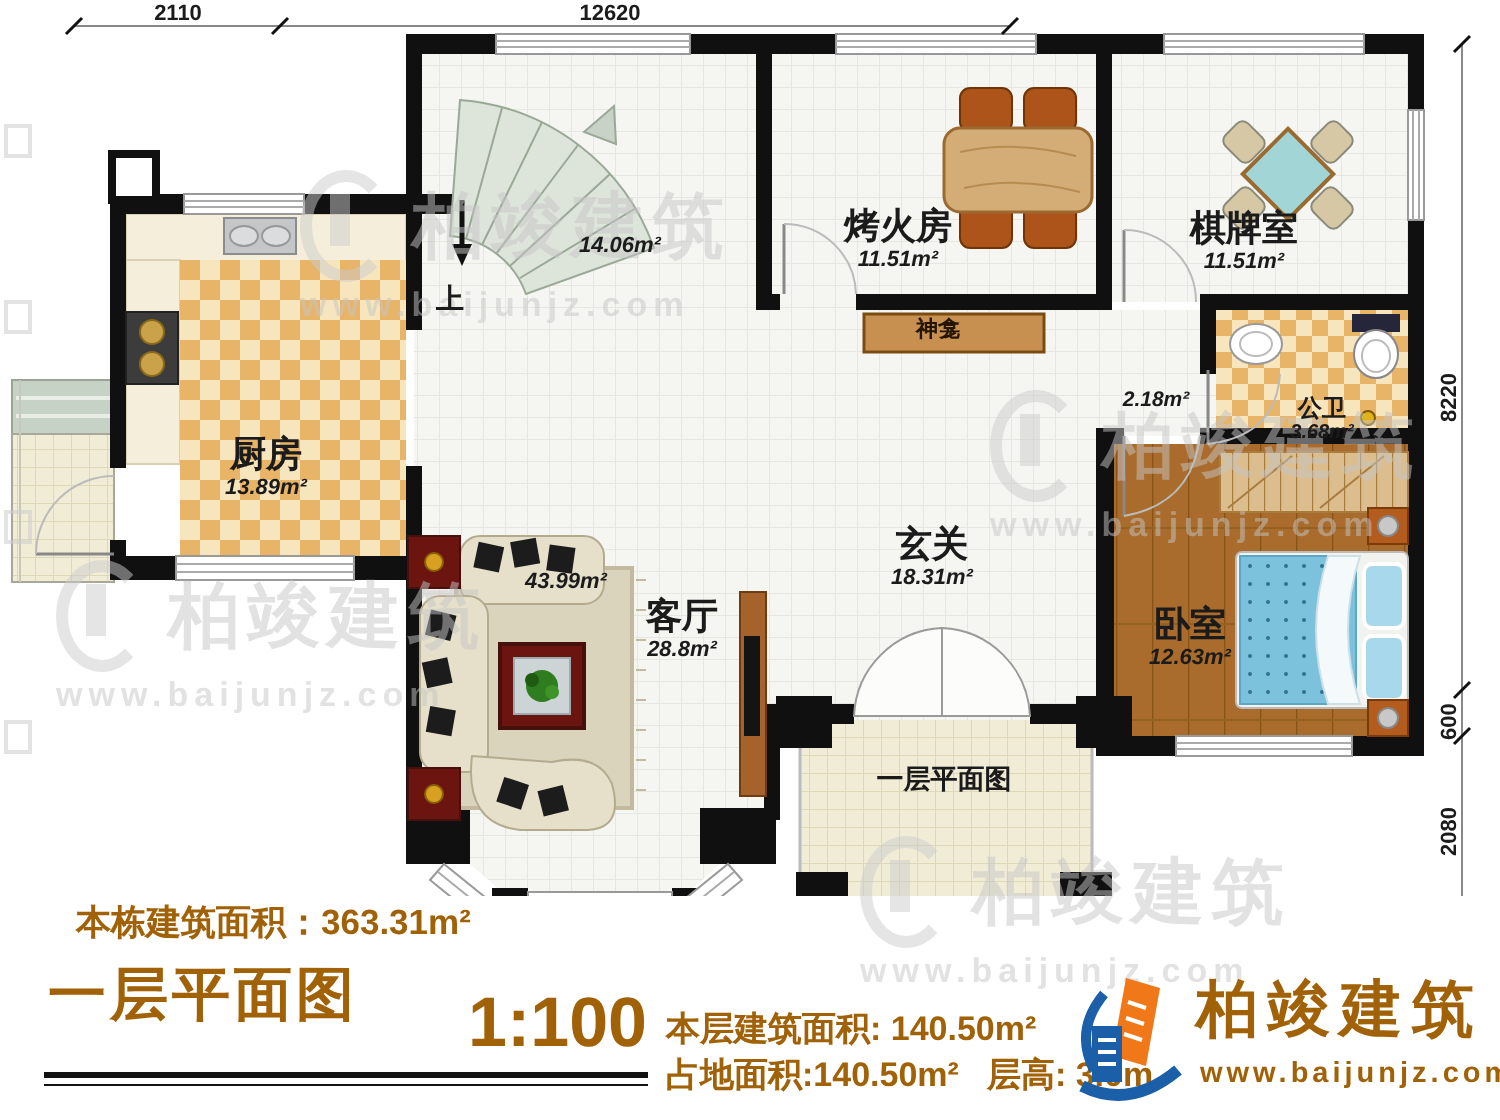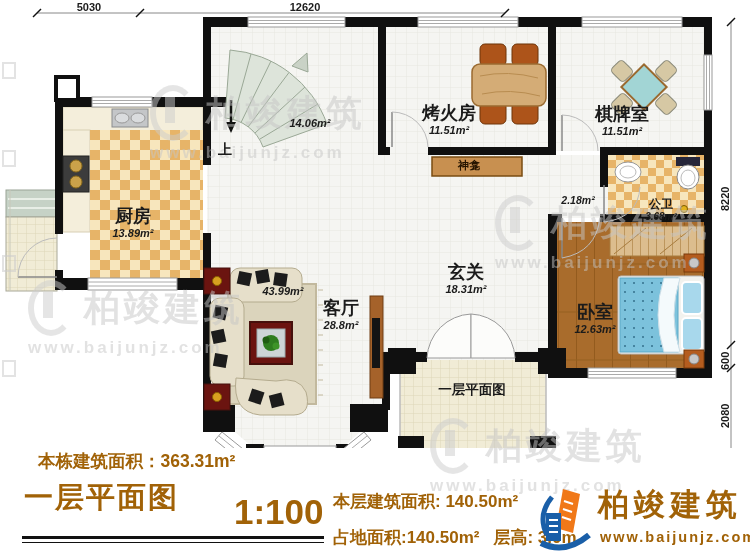--- a/index.html
+++ b/index.html
@@ -21,21 +21,21 @@
   .wm-url{font-size:17px;font-weight:bold;letter-spacing:3px;margin-top:2px;white-space:nowrap;}
   .edge-mark{position:absolute;left:2px;width:10px;height:13px;border:2px solid #cccccc;
              opacity:.55;z-index:4;}
   
   .footer-text{position:absolute;z-index:8;color:#a16207;font-weight:bold;white-space:nowrap;}
   #total-area{left:38px;top:449px;font-size:17.5px;}
   #plan-title{left:24px;top:478px;font-size:29px;letter-spacing:2px;font-family:Liberation Mono, monospace;}
   #plan-scale{left:234px;top:492px;font-size:35px;font-weight:600;}
   .title-rule{position:absolute;left:22px;width:302px;background:#111;z-index:8;}
   #rule1{top:536px;height:3px;} #rule2{top:542px;height:1px;}
-  #floor-area{left:333px;top:490px;font-size:17px;}
+  #floor-area{left:333px;top:503px;font-size:17px;}
   #ground-row{left:333px;top:526px;font-size:17px;}
   #ground-row span{margin-right:14px;text-align:right;}
   #brand-name{left:598px;top:484px;font-size:31px;letter-spacing:5px;}
   #brand-url{left:600px;top:529px;font-size:14.5px;letter-spacing:2px;}
   #brand-logo{position:absolute;left:533px;top:485px;z-index:8;}
 </style>
 </head>
 <body>
 
 <svg id="plan-svg" width="750" height="448" viewBox="0 0 750 448">
@@ -393,31 +393,31 @@
       <span class="wm-glyph"></span>
   <span class="wm-brand">柏竣建筑</span>
     </div>
   <div class="wm-url">www.baijunjz.com</div>
 </div>
 <div class="edge-mark" style="top:62px"></div>
 <div class="edge-mark" style="top:150px"></div>
 <div class="edge-mark" style="top:255px"></div>
 <div class="edge-mark" style="top:360px"></div>
 
-<div class="dim" style="left:58px;top:1px;width:62px">5030</div>
+<div class="dim" style="left:58px;top:1px;width:62px">2110</div>
 <div class="dim" style="left:272px;top:1px;width:66px">12620</div>
 <div class="dim vdim" style="left:719px;top:176px;height:46px">8220</div>
 <div class="dim vdim" style="left:719px;top:346px;height:30px">600</div>
 <div class="dim vdim" style="left:719px;top:396px;height:40px">2080</div>
 
 <div class="lbl" style="left:275px;top:117px;width:70px">
     <span class="ar">14.06m²</span>
   </div>
 <div class="lbl" style="left:214px;top:142px;width:22px;font-size:14px">上</div>
-<div class="lbl" style="left:93px;top:207px;width:80px">
+<div class="lbl" style="left:93px;top:218px;width:80px">
     <span class="nm">厨房</span>
     <span class="ar">13.89m²</span>
   </div>
 <div class="lbl" style="left:409px;top:104px;width:80px">
     <span class="nm">烤火房</span>
     <span class="ar">11.51m²</span>
   </div>
 <div class="lbl" style="left:582px;top:105px;width:80px">
     <span class="nm">棋牌室</span>
     <span class="ar">11.51m²</span>

